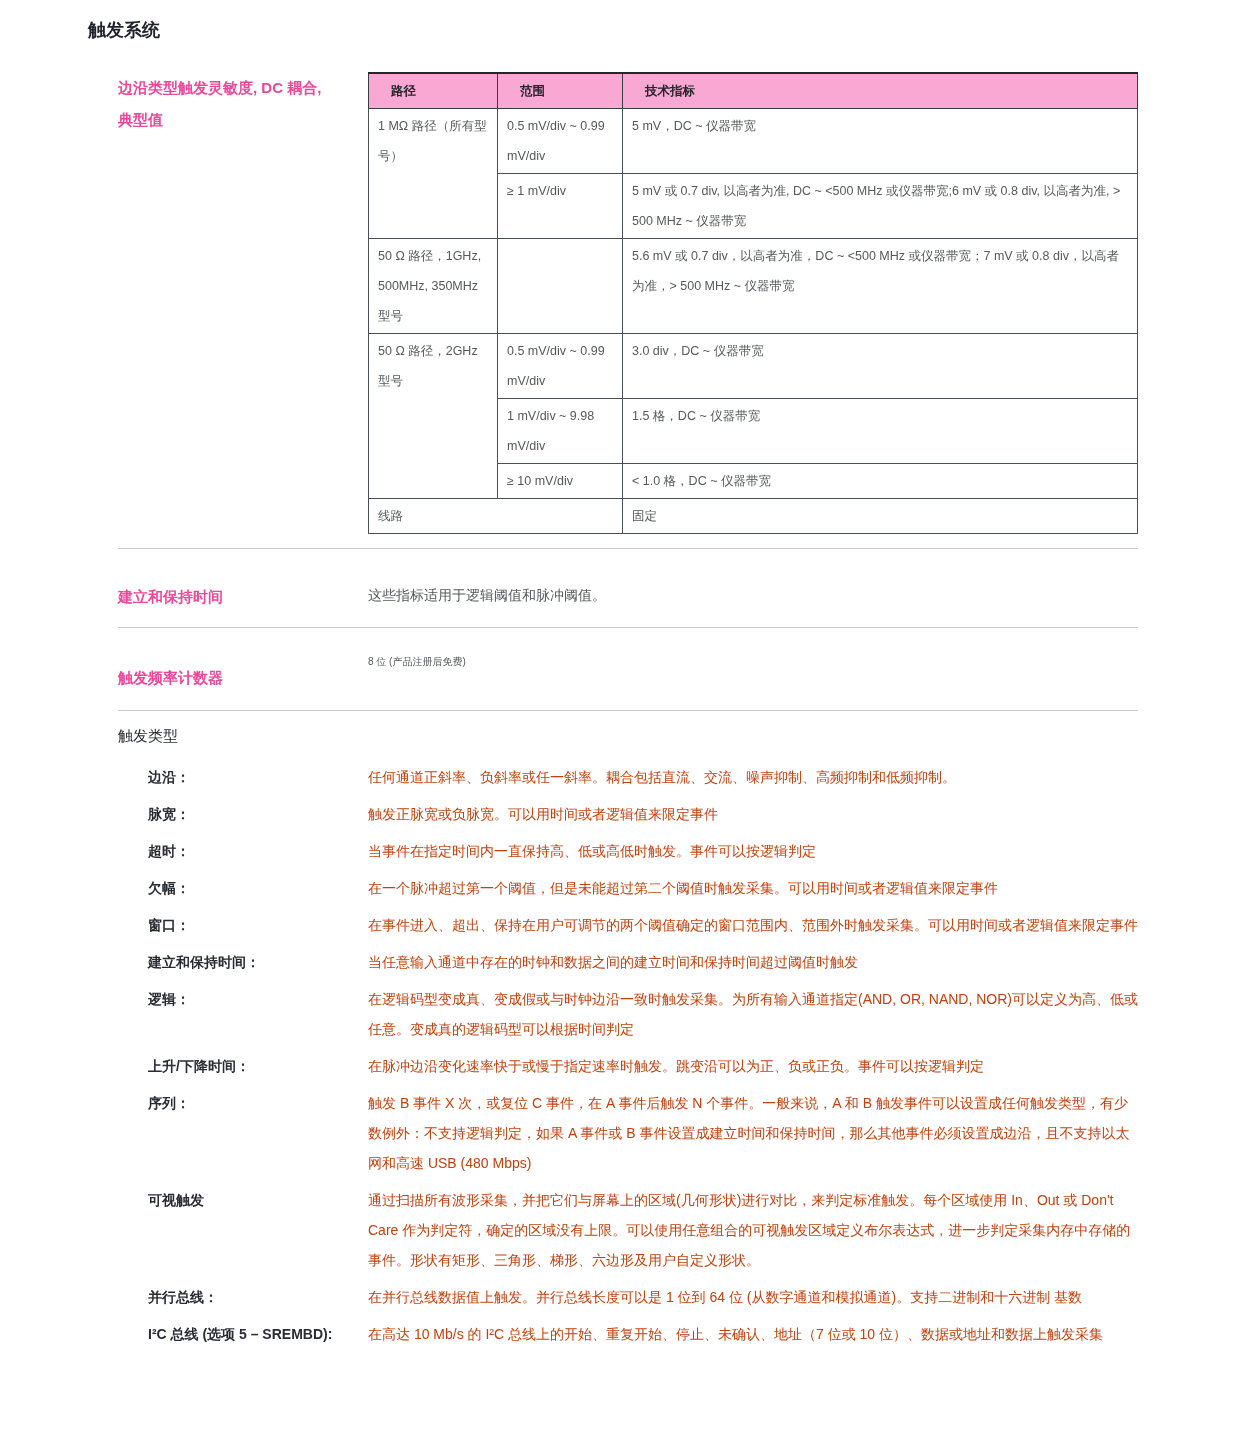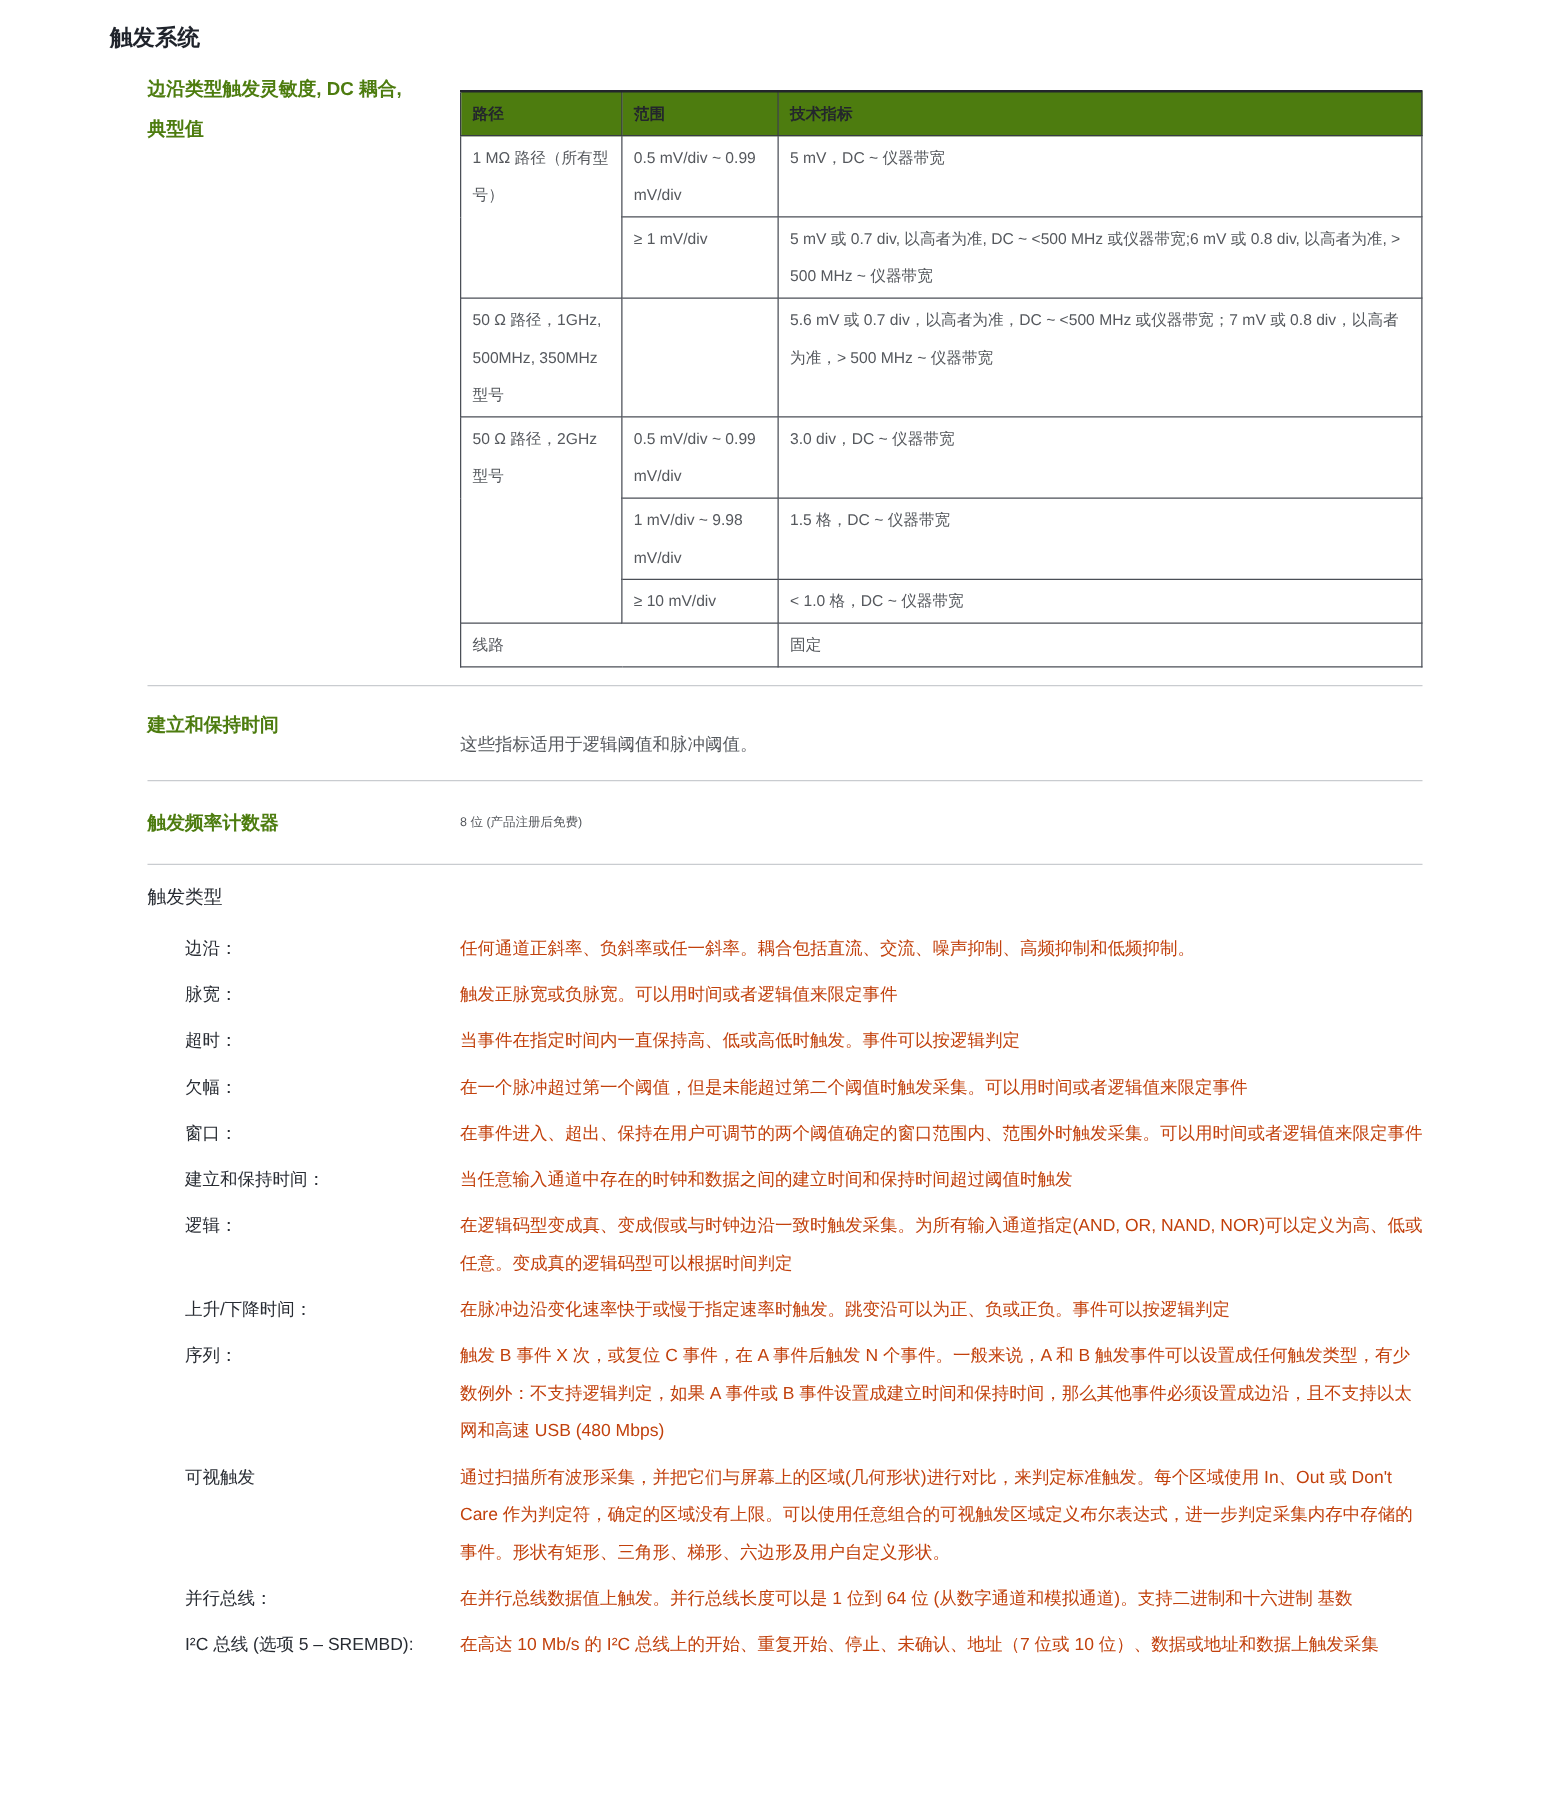--- a/index.html
+++ b/index.html
@@ -1,38 +1,38 @@
 <!DOCTYPE html>
 <html><head>
 <meta charset="utf-8">
 <style>
   html,body{margin:0;padding:0;background:#ffffff;}
   body{font-family:"Liberation Sans","DejaVu Sans",sans-serif;color:#55585d;}
   .page{width:1249px;min-height:1435px;box-sizing:border-box;padding:18px 111px 30px 88px;}
   .title{font-size:18px;font-weight:bold;color:#1f232b;margin:0 0 14px 0;}
   .section{display:flex;align-items:flex-start;}
   .label-col{flex:0 0 280px;width:280px;box-sizing:border-box;padding-left:30px;
-             font-weight:bold;color:#4d7c0f;font-size:15px;line-height:32px;}
+             font-weight:bold;color:#ec4899;font-size:15px;line-height:32px;margin-top:16px;}
   .content-col{flex:1;min-width:0;}
   table.spec{border-collapse:collapse;width:770px;table-layout:fixed;
              border:1px solid #383c43;border-top:2px solid #23262c;font-size:12.5px;}
-  table.spec th{background:#4d7c0f;text-align:left;font-weight:bold;color:#23262c;
-                padding:3px 9px;line-height:28px;border:1px solid #383c43;vertical-align:middle;}
+  table.spec th{background:#f9a8d4;text-align:left;font-weight:bold;color:#23262c;
+                padding:3px 22px;line-height:28px;border:1px solid #383c43;vertical-align:middle;}
   table.spec td{vertical-align:top;padding:2px 9px;line-height:30px;
                 border:1px solid #4b4f57;color:#55585d;}
   .tbl1-margin{margin-top:16px;}
   .rule{border:0;border-top:1px solid #c9ccd0;margin:14px 0 16px 30px;height:0;}
   .note{font-size:14px;line-height:30px;margin:15px 0 0 0;color:#55585d;}
   .counter-row{padding:2px 0;}
   .counter-value{font-size:10px;line-height:32px;color:#55585d;}
   .types{padding-left:0;}
   .types-heading{font-size:15px;font-weight:normal;color:#282c33;margin:0 0 16px 30px;}
   .type-item{display:flex;align-items:flex-start;margin-bottom:7px;}
   .term{flex:0 0 280px;width:280px;box-sizing:border-box;padding-left:60px;
-        font-weight:normal;color:#282c33;font-size:14px;line-height:30px;}
+        font-weight:bold;color:#282c33;font-size:14px;line-height:30px;}
   .def{flex:1;min-width:0;font-size:14px;line-height:30px;color:#c2410c;}
 </style>
 </head>
 <body>
 
 <div class="page">
 
   <h1 class="title">触发系统</h1>
 
   <div class="section">

